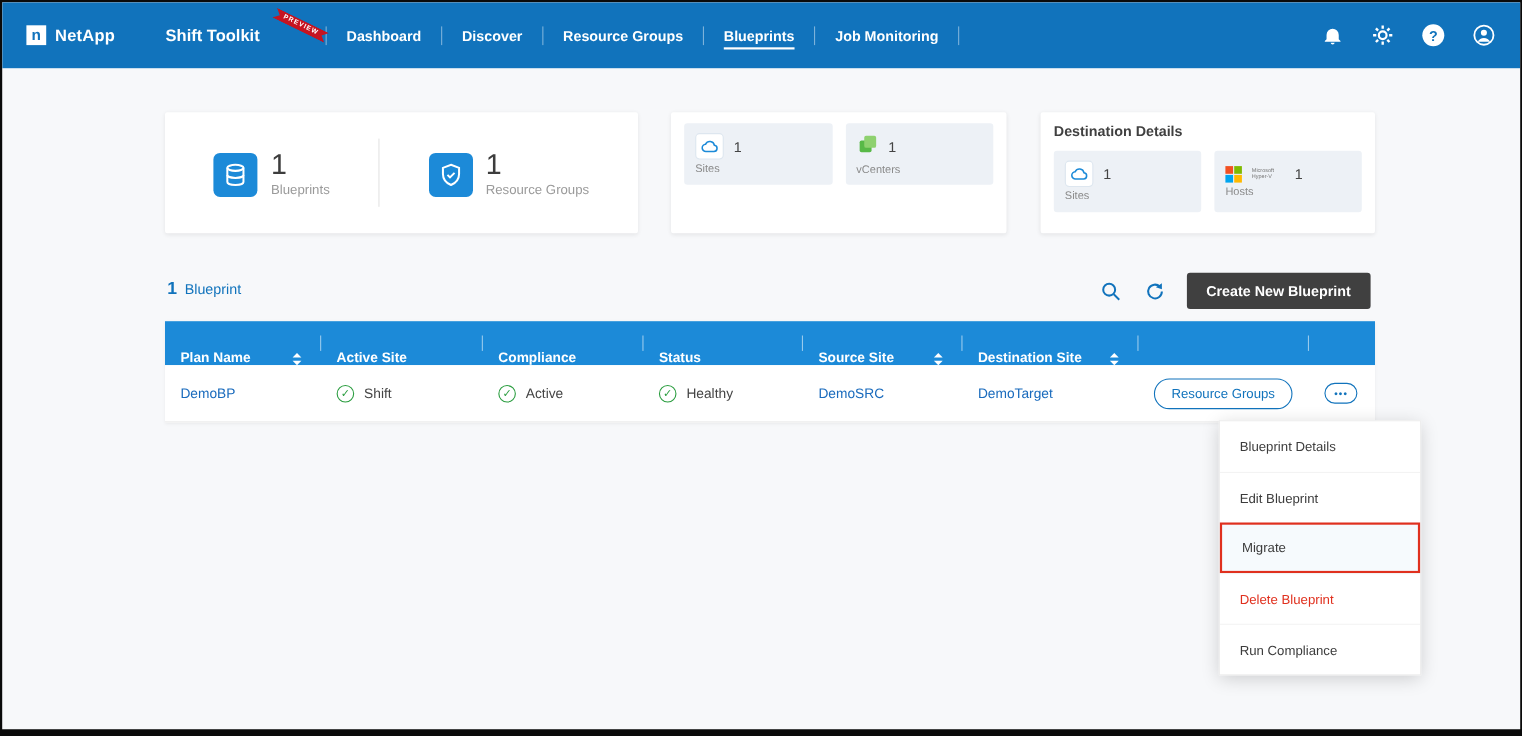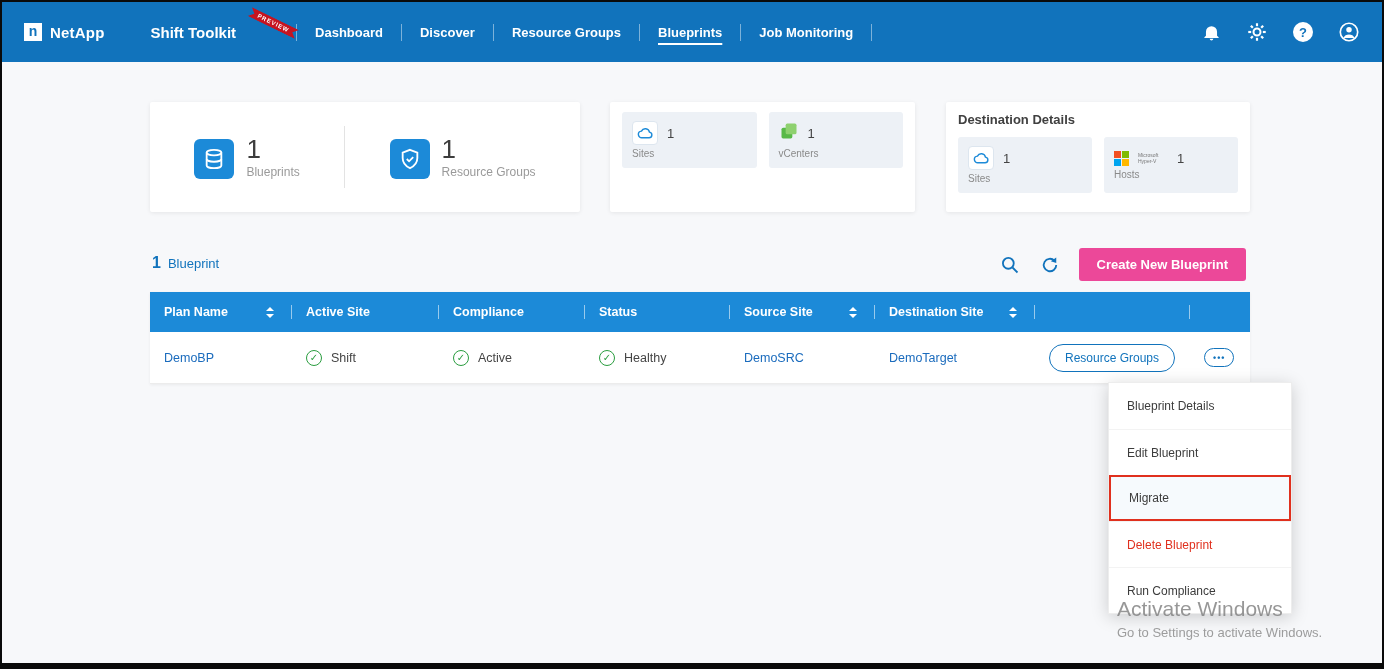--- a/index.html
+++ b/index.html
@@ -57,29 +57,29 @@
   .ms-grid i:nth-child(3){background:#00a4ef}.ms-grid i:nth-child(4){background:#ffb900}
   .ms-caption{ font-size:5px; color:#777; width:30px; line-height:1.2; }
 
   
   .bp-count{ position:absolute; left:150px; top:252px; color:#1173bc; display:flex; align-items:baseline; gap:7px;}
   .bp-count .num{ font-size:16px; font-weight:bold; }
   .bp-count .lbl{ font-size:13px; }
   .tools{ position:absolute; right:136px; top:246px; display:flex; align-items:center; gap:18px;}
   .icon-btn{ width:22px; height:22px; display:flex; align-items:center; justify-content:center; cursor:pointer;}
   .create-btn{
-    background:#ec4899; color:#fff; border:none; font-size:13px; font-weight:bold;
+    background:#404040; color:#fff; border:none; font-size:13px; font-weight:bold;
     padding:9px 18px; border-radius:3px; cursor:pointer; font-family:inherit;
   }
 
   
   .table{ position:absolute; left:148px; top:290px; width:1100px; background:#fff; box-shadow:0 1px 3px rgba(0,0,0,.06);}
   .grid-row{ display:grid; grid-template-columns:142px 147px 146px 145px 145px 160px 155px 1fr; align-items:center;}
   .thead{ height:40px; background:#1c8ad8; color:#fff; font-size:12.5px; font-weight:bold; }
-  .th{ position:relative; height:100%; display:flex; align-items:center; padding:0 14px; cursor:default;}
+  .th{ position:relative; height:100%; display:flex; align-items:flex-end; padding:0 14px; cursor:default;}
   .th.sortable{ cursor:pointer; }
   .th:not(.no-sep)::after{ content:""; position:absolute; right:0; top:13px; width:1px; height:14px; background:rgba(255,255,255,.55); }
   .sort{ margin-left:auto; display:flex; flex-direction:column; gap:3px; padding-right:4px;}
   .sort i{ width:0; height:0; border-left:4px solid transparent; border-right:4px solid transparent; }
   .sort .up{ border-bottom:4px solid #fff; }
   .sort .down{ border-top:4px solid #fff; }
   .trow{ height:52px; font-size:12.5px; color:#444; border-bottom:1px solid #ececec; background:#fff;}
   .td{ padding:0 14px; display:flex; align-items:center; }
   .link{ color:#1a6bbd; cursor:pointer; }
   .chk{ width:16px; height:16px; border:1.5px solid #2a9d3f; border-radius:50%; color:#2a9d3f;
@@ -344,18 +344,14 @@
   </section>
 
   <div class="menu">
     <div class="mi">Blueprint Details</div>
     <div class="mi">Edit Blueprint</div>
     <div class="mi hl">Migrate</div>
     <div class="mi danger">Delete Blueprint</div>
     <div class="mi">Run Compliance</div>
   </div>
 
-  <div class="watermark">
-    <div class="l1">Activate Windows</div>
-    <div class="l2">Go to Settings to activate Windows.</div>
-  </div>
 
 </div>
 
 </body></html>

